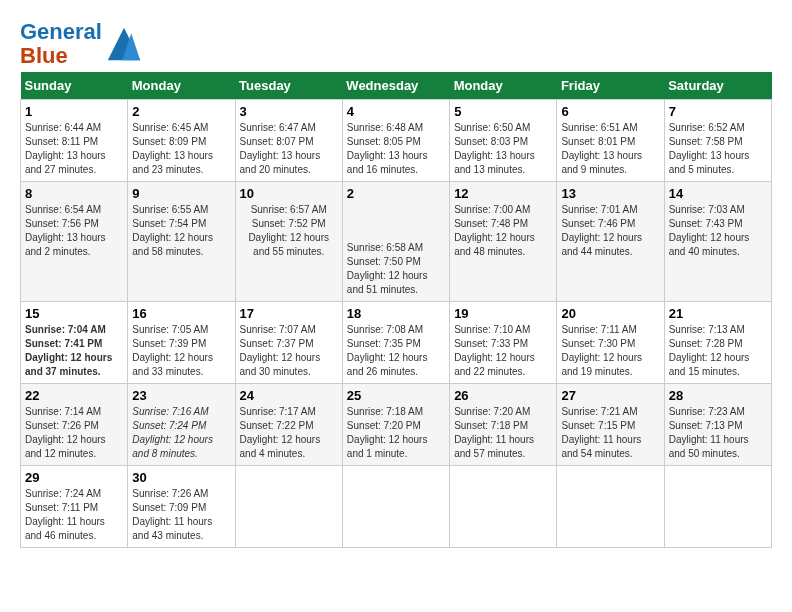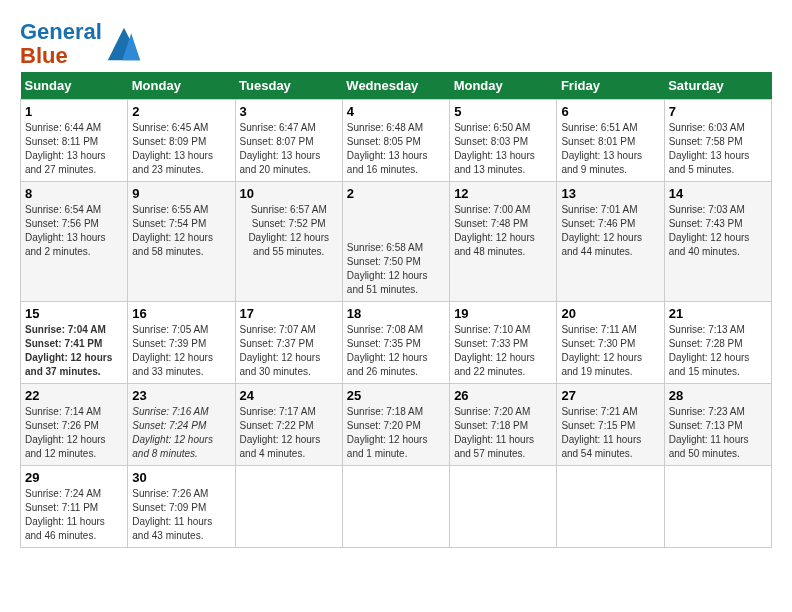--- a/index.html
+++ b/index.html
@@ -160,21 +160,21 @@
         </td>
         <td>
           <span class="day-num">6</span>
           <div class="day-info" style="white-space: pre-line;">Sunrise: 6:51 AM
 Sunset: 8:01 PM
 Daylight: 13 hours
 and 9 minutes.</div>
         </td>
         <td>
           <span class="day-num">7</span>
-          <div class="day-info" style="white-space: pre-line;">Sunrise: 6:03 AM
+          <div class="day-info" style="white-space: pre-line;">Sunrise: 6:52 AM
 Sunset: 7:58 PM
 Daylight: 13 hours
 and 5 minutes.</div>
         </td>
       </tr>
       <tr>
         <td>
           <span class="day-num">8</span>
           <div class="day-info" style="white-space: pre-line;">Sunrise: 6:54 AM
 Sunset: 7:56 PM

